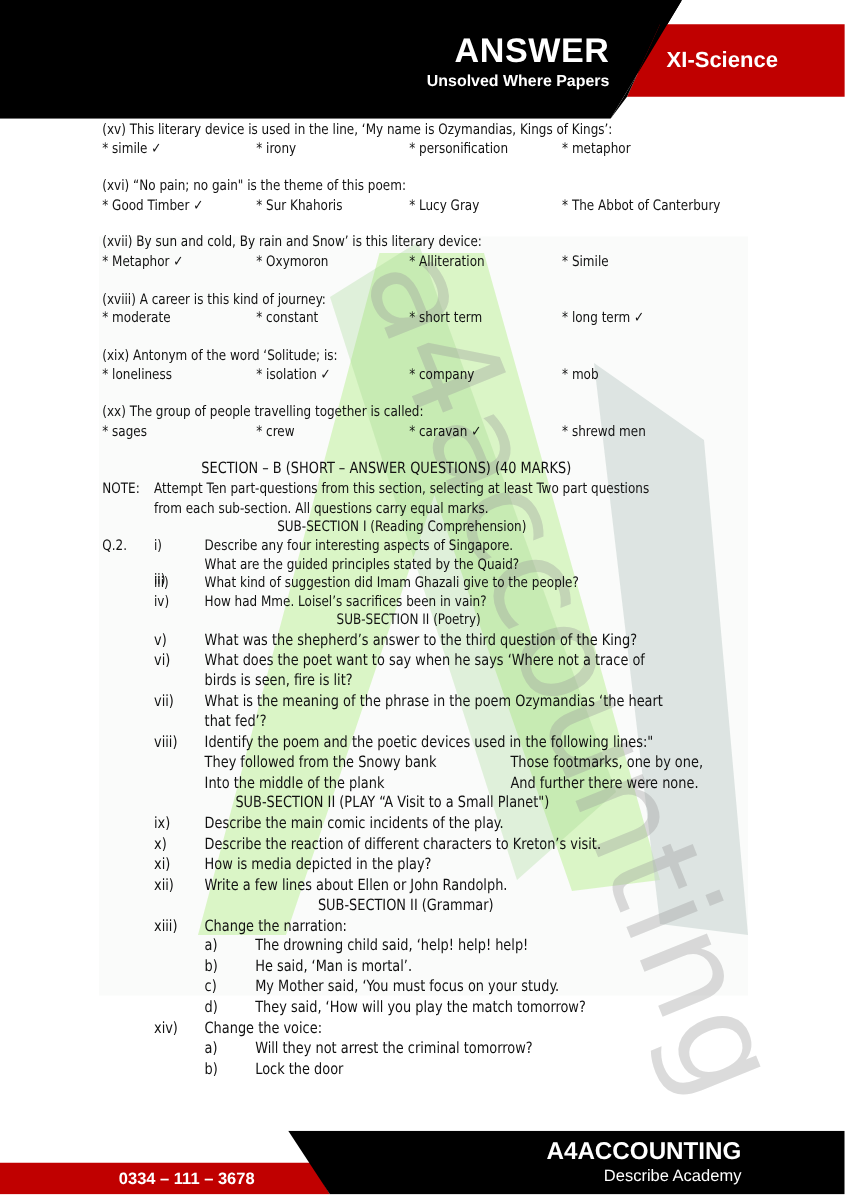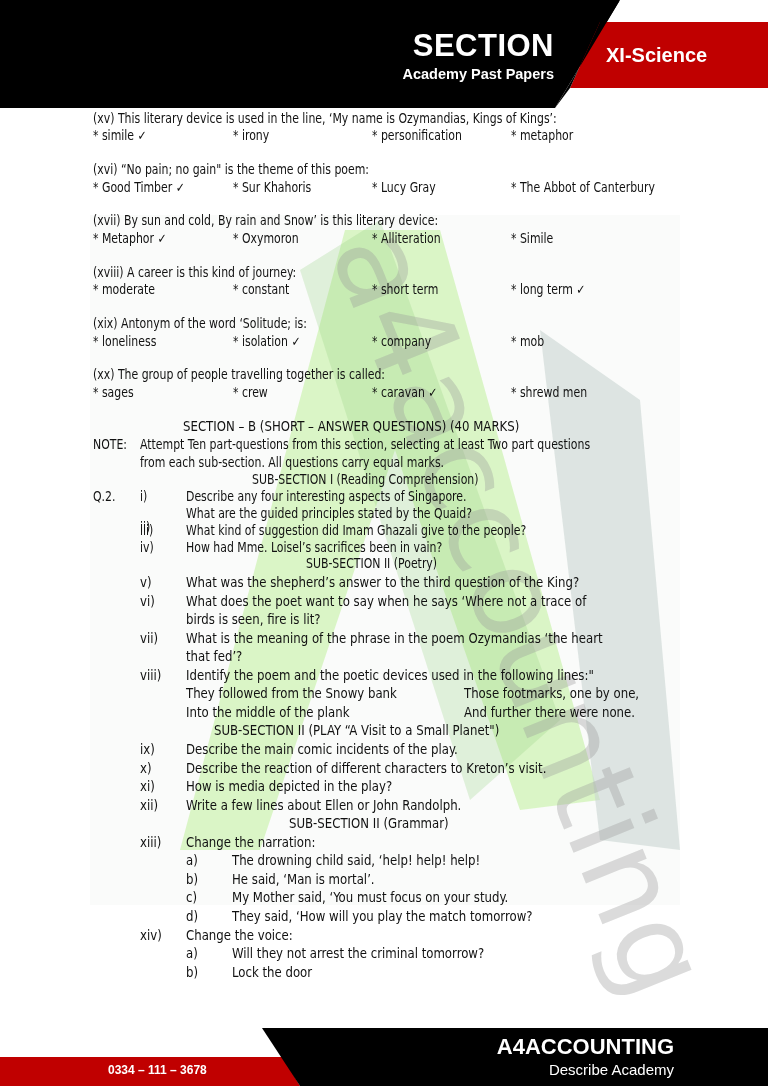--- a/index.html
+++ b/index.html
@@ -12,36 +12,36 @@
              font-weight:bold; font-size:14.5px; }
   .hdr-badge { position:absolute; left:606px; top:44px; color:#fff; font-family:"Liberation Sans", sans-serif;
                font-weight:bold; font-size:20px; }
   .wm { position:absolute; left:0; top:0; width:768px; height:1086px; pointer-events:none; }
   .content { position:absolute; left:0; top:0; width:768px; font-size:13.2px; }
   .line { position:absolute; white-space:nowrap; transform:scaleX(0.92); transform-origin:left center; }
   .opt { position:absolute; white-space:nowrap; transform:scaleX(0.92); transform-origin:left center; }
   .big { font-size:14.2px; }
   .ftr { position:absolute; left:0; top:1028px; width:768px; height:58px; }
   .ftr-phone { position:absolute; left:108px; top:1063px; color:#fff; font-family:"Liberation Sans", sans-serif;
-               font-weight:bold; font-size:12px; }
+               font-weight:bold; font-size:15px; }
   .ftr-brand { position:absolute; right:94px; top:1034px; color:#fff; font-family:"Liberation Sans", sans-serif;
                font-weight:bold; font-size:22px; }
   .ftr-tag { position:absolute; right:94px; top:1061px; color:#fff; font-family:"Liberation Sans", sans-serif;
              font-size:15px; }
 </style>
 </head>
 <body>
 
 <svg class="hdr-black" viewBox="0 0 768 108">
   <polygon points="0,0 620,0 555,108 0,108" fill="#000"></polygon>
   <polygon points="600,22 768,22 768,88 570,88" fill="#c00000"></polygon>
   <polygon points="555,108 620,0 600,22 570,88" fill="#000"></polygon>
 </svg>
-<div class="hdr-title">SECTION</div>
-<div class="hdr-sub">Academy Past Papers</div>
+<div class="hdr-title">ANSWER</div>
+<div class="hdr-sub">Unsolved Where Papers</div>
 <div class="hdr-badge">XI-Science</div>
 
 <svg class="wm" viewBox="0 0 768 1086">
   <rect x="90" y="215" width="590" height="690" fill="#f6f8f6" opacity="0.6"></rect>
   <polygon points="180,850 345,230 440,230 600,800 520,810 395,450 260,850" fill="#bff09a" opacity="0.55"></polygon>
   <polygon points="540,330 640,400 680,850 600,840" fill="#c9d6d2" opacity="0.6"></polygon>
   <polygon points="300,270 380,220 560,720 470,800" fill="#8fcf7a" opacity="0.25"></polygon>
   <text x="330" y="250" font-size="120" fill="#9a9a9a" opacity="0.35" transform="rotate(68 330 250)" font-family="DejaVu Sans, sans-serif">a4accounting</text>
 </svg>
 

